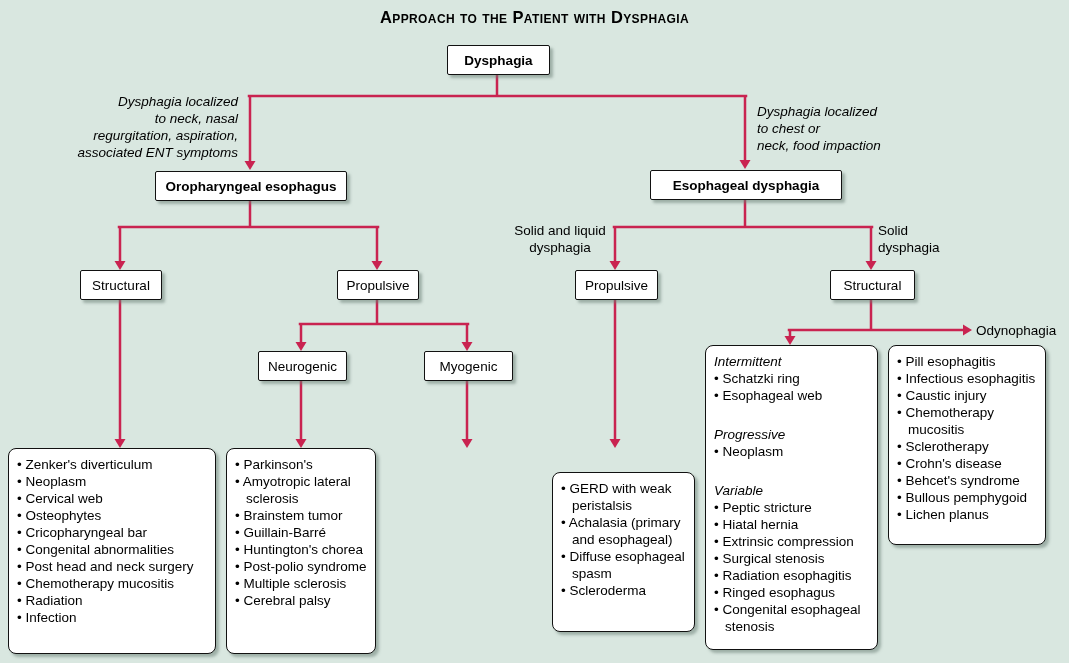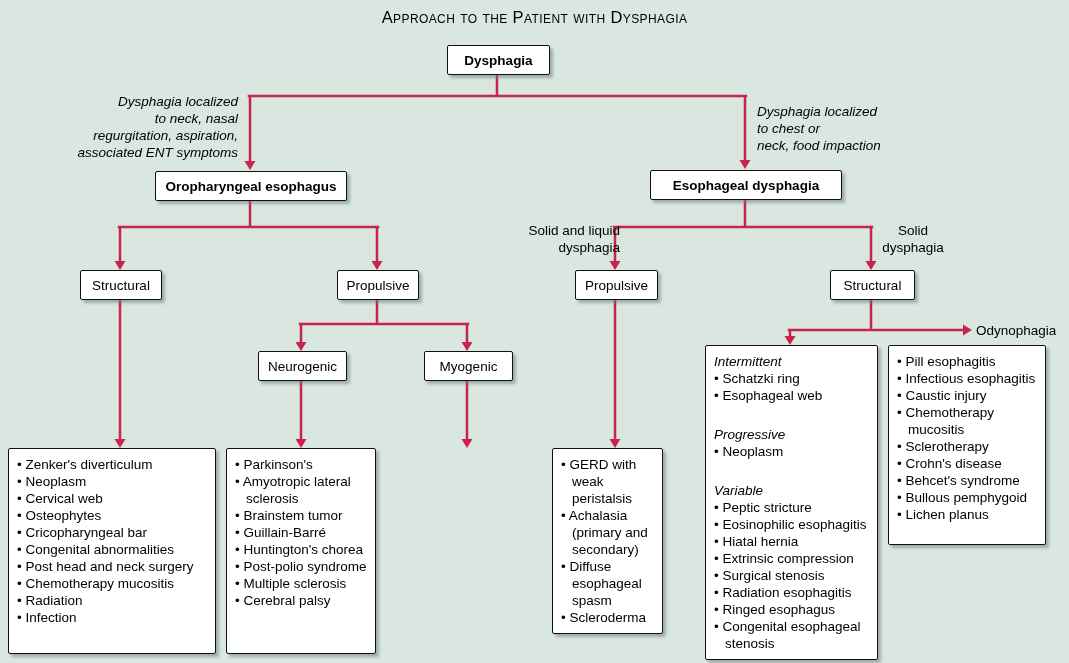--- a/index.html
+++ b/index.html
@@ -9,38 +9,38 @@
     color:#000;
   }
   .canvas{
     position:relative;
     width:1069px;height:663px;
     background:var(--background,#d9e7e0);
     overflow:hidden;
   }
   .title{
     position:absolute;top:8px;left:0;width:100%;
-    text-align:center;font-weight:normal;font-size:16.5px;
+    text-align:center;font-weight:bold;font-size:16.5px;
     font-variant:small-caps;letter-spacing:.4px;z-index:2;
   }
   .node{
     position:absolute;z-index:2;
     display:flex;align-items:center;justify-content:center;
     background:var(--box-fill,#fff);
     border:1.5px solid var(--box-border,#000);
     border-radius:2px;
     box-shadow:3px 3px 3px rgba(110,130,120,.55);
     font-size:13.5px;text-align:center;
   }
   .lvl1{font-weight:bold}
   .leaf{
     position:absolute;z-index:2;
     background:var(--box-fill,#fff);
     border:1.5px solid var(--box-border,#000);
-    border-radius:2px;
+    border-radius:8px;
     box-shadow:3px 3px 3px rgba(110,130,120,.55);
     font-size:13.5px;line-height:1.26;
     padding:7px 8px;box-sizing:border-box;
   }
   .li{padding-left:11px;text-indent:-11px}
   .li.b{font-weight:normal}
   .li.h{font-style:italic;margin-top:22px;padding-left:0;text-indent:0}
   .li.h:first-child{margin-top:0}
   .lbl{
     position:absolute;z-index:2;font-size:13.5px;
@@ -85,23 +85,23 @@
     </g>
   </svg>
 
   <div class="lbl i" style="left:70px;top:93px;width:168px;text-align:right">Dysphagia localized
 to neck, nasal
 regurgitation, aspiration,
 associated ENT symptoms</div>
   <div class="lbl i" style="left:757px;top:103px;width:150px">Dysphagia localized
 to chest or
 neck, food impaction</div>
-  <div class="lbl" style="left:500px;top:222px;width:120px;text-align:right">Solid and liquid
+  <div class="lbl" style="left:500px;top:222px;width:120px;text-align:center">Solid and liquid
 dysphagia</div>
-  <div class="lbl" style="left:878px;top:222px;width:70px;text-align:center">Solid
+  <div class="lbl" style="left:878px;top:222px;width:70px;text-align:left">Solid
 dysphagia</div>
   <div class="lbl" style="left:976px;top:322px;width:92px">Odynophagia</div>
 
   <div class="node lvl1" style="left:447px;top:45px;width:101px;height:28px">Dysphagia</div>
   <div class="node lvl1" style="left:155px;top:171px;width:190px;height:28px">Oropharyngeal esophagus</div>
   <div class="node lvl1" style="left:650px;top:170px;width:190px;height:28px">Esophageal dysphagia</div>
   <div class="node" style="left:80px;top:270px;width:80px;height:28px">Structural</div>
   <div class="node" style="left:337px;top:270px;width:80px;height:28px">Propulsive</div>
   <div class="node" style="left:575px;top:270px;width:81px;height:28px">Propulsive</div>
   <div class="node" style="left:830px;top:270px;width:83px;height:28px">Structural</div>
@@ -123,35 +123,34 @@
   <div class="leaf" style="left:226px;top:448px;width:150px;min-height:206px">
       <div class="li b">• Parkinson's</div>
       <div class="li b">• Amyotropic lateral sclerosis</div>
       <div class="li">• Brainstem tumor</div>
       <div class="li">• Guillain-Barré</div>
       <div class="li">• Huntington's chorea</div>
       <div class="li">• Post-polio syndrome</div>
       <div class="li">• Multiple sclerosis</div>
       <div class="li">• Cerebral palsy</div>
     </div>
-  <div class="leaf" style="left:552px;top:448px;width:111px;min-height:160px">
+  <div class="leaf" style="left:552px;top:472px;width:143px;min-height:160px">
       <div class="li b">• GERD with weak peristalsis</div>
-      <div class="li">• Achalasia (primary and secondary)</div>
+      <div class="li">• Achalasia (primary and esophageal)</div>
       <div class="li">• Diffuse esophageal spasm</div>
       <div class="li">• Scleroderma</div>
     </div>
   <div class="leaf" style="left:705px;top:345px;width:173px;min-height:305px">
       <div class="li h">Intermittent</div>
       <div class="li b">• Schatzki ring</div>
       <div class="li">• Esophageal web</div>
       <div class="li h">Progressive</div>
       <div class="li b">• Neoplasm</div>
       <div class="li h">Variable</div>
       <div class="li b">• Peptic stricture</div>
-      <div class="li b">• Eosinophilic esophagitis</div>
       <div class="li">• Hiatal hernia</div>
       <div class="li">• Extrinsic compression</div>
       <div class="li">• Surgical stenosis</div>
       <div class="li">• Radiation esophagitis</div>
       <div class="li">• Ringed esophagus</div>
       <div class="li">• Congenital esophageal stenosis</div>
     </div>
   <div class="leaf" style="left:888px;top:345px;width:158px;min-height:200px">
       <div class="li b">• Pill esophagitis</div>
       <div class="li b">• Infectious esophagitis</div>

